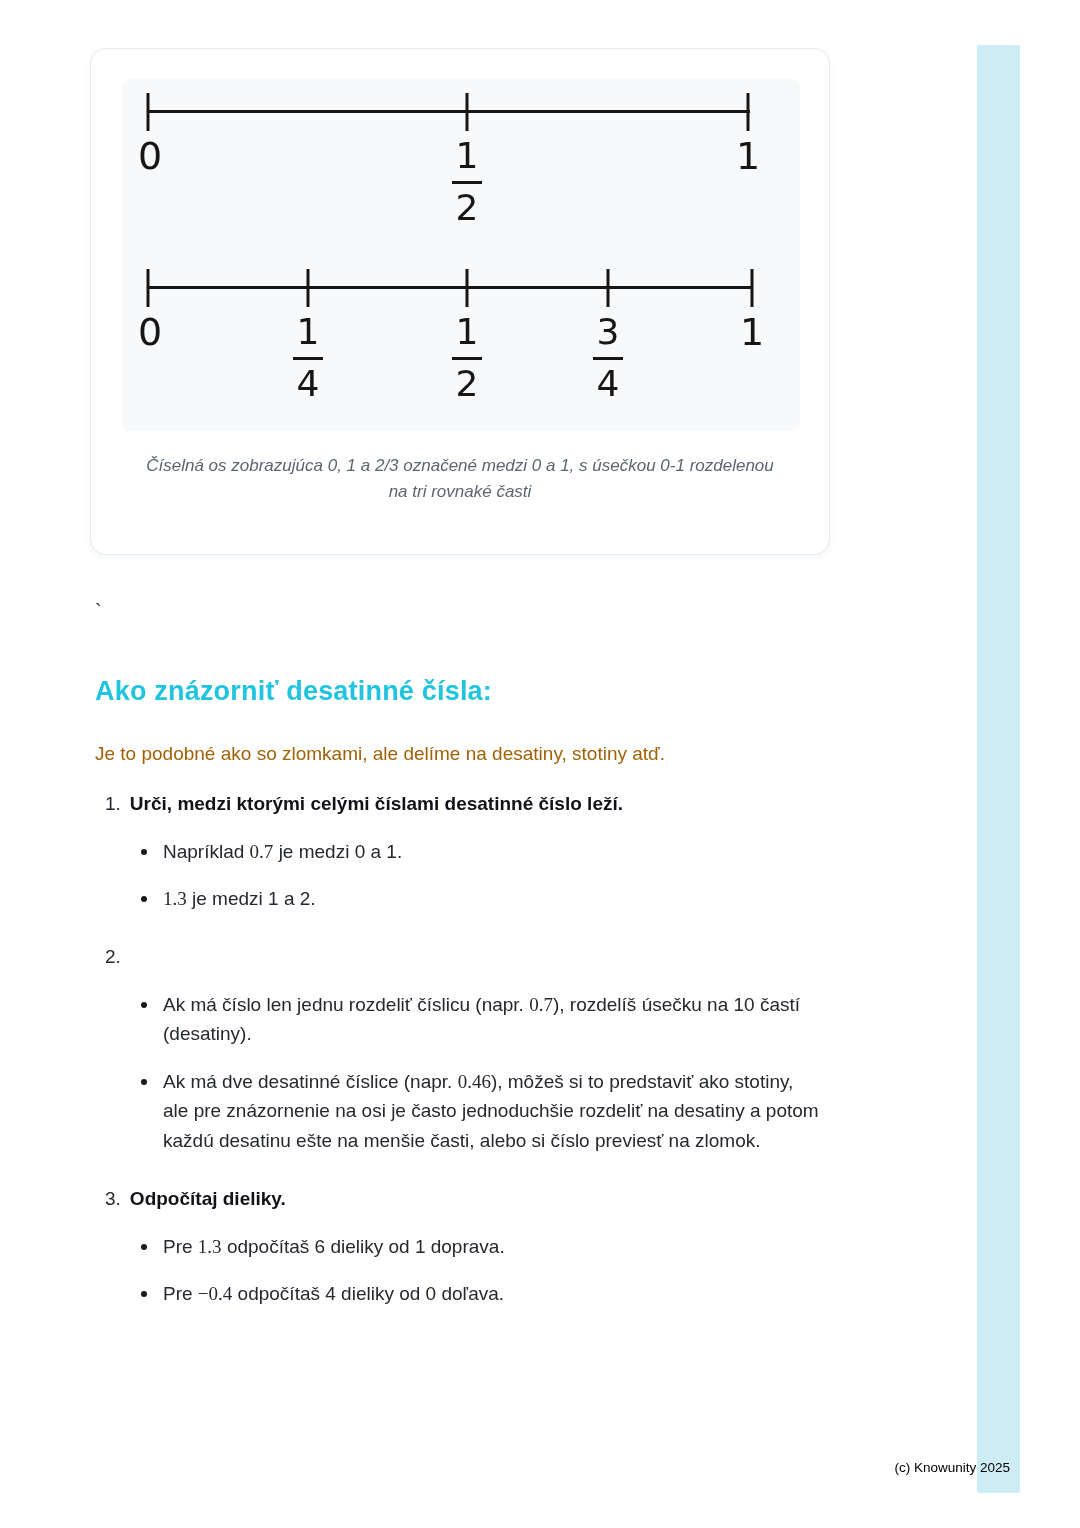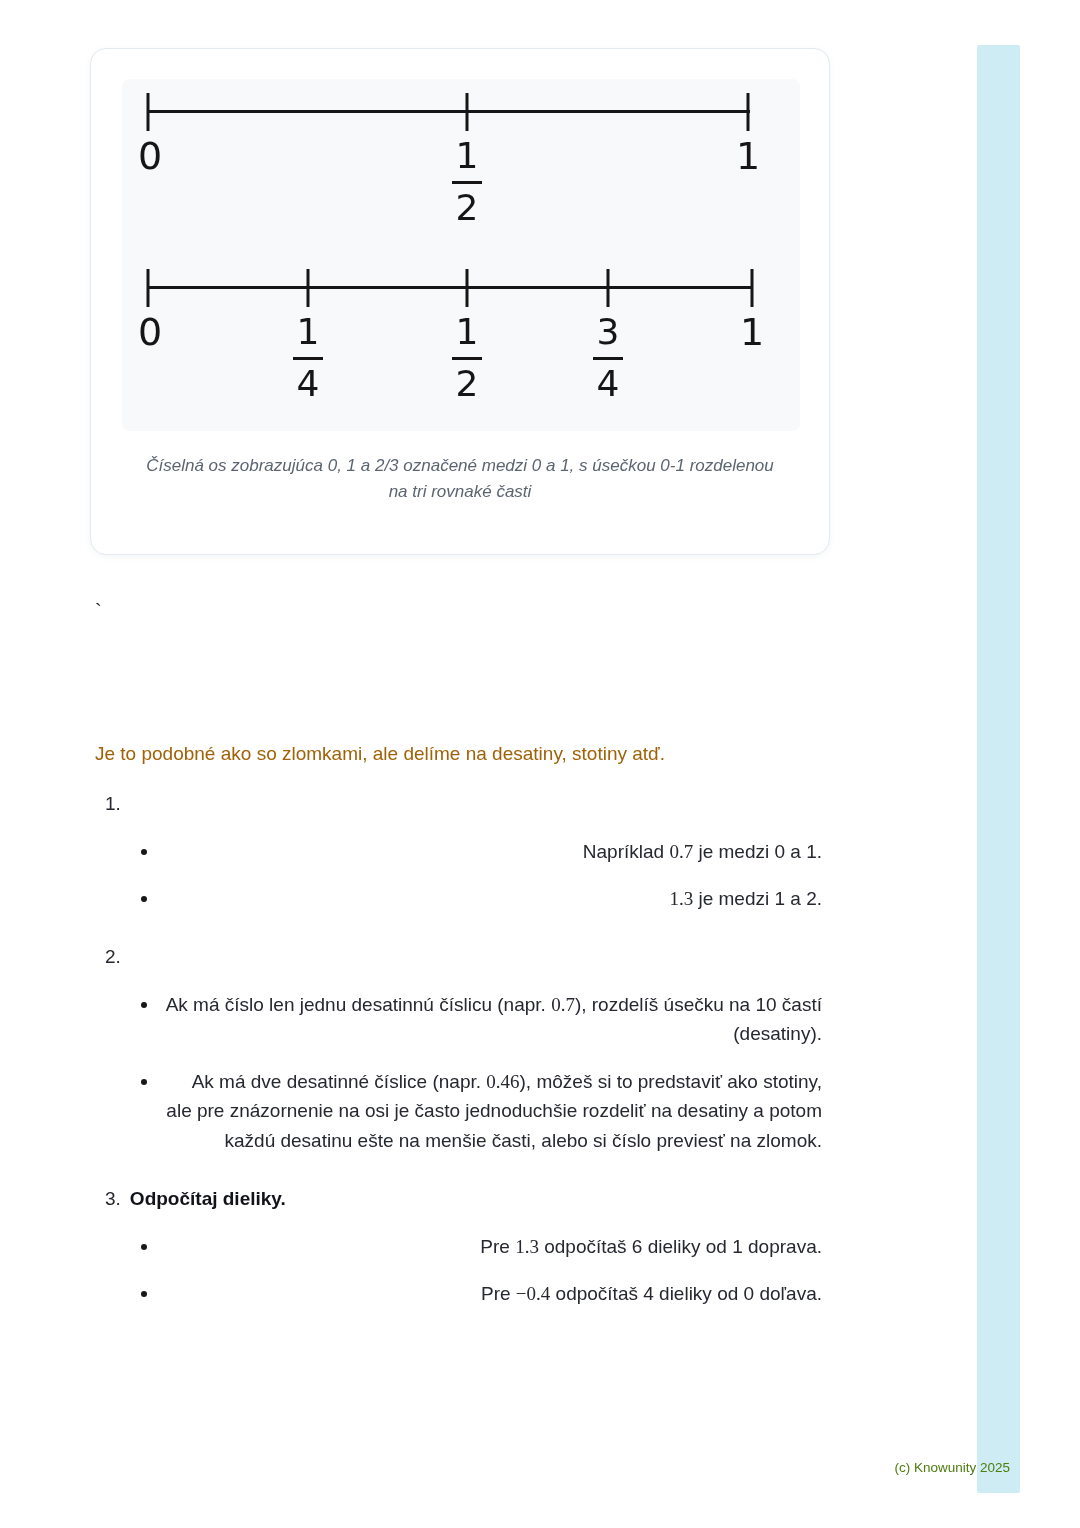--- a/index.html
+++ b/index.html
@@ -53,34 +53,34 @@
   .intro {
     position:absolute; left:95px; top:740px; width:740px;
     font-size:19px; line-height:1.5; color:#a16207;
   }
 
   .steps { position:absolute; left:95px; top:790px; width:745px; }
   .step { margin-bottom:30px; }
   .step-head { display:flex; gap:9px; padding-left:10px; font-size:19px; line-height:1.45; }
   .step-num { color:#26282f; flex:0 0 auto; }
   .step-title { font-weight:700; color:#121319; }
-  .bullets { list-style:none; margin:19px 0 0 45px; width:682px;text-align:right; }
+  .bullets { list-style:none; margin:19px 0 0 45px; width:682px; }
   .bullets li {
     position:relative; padding-left:23px; margin-bottom:18px;
     font-size:19px; line-height:1.55; color:#26282f;
   }
   .bullets li::before {
     content:""; position:absolute; left:1px; top:12px;
     width:6px; height:6px; border-radius:50%; background:#17181c;
   }
   .math { font-family:"Liberation Serif","DejaVu Serif",serif; font-size:19px; }
 
   .footer {
     position:absolute; top:1460px; right:70px; z-index:2;
-    font-size:13.5px; color:#4d7c0f;
+    font-size:13.5px; color:#000000;
   }
 </style>
 </head>
 <body>
 
 <div class="page">
 
   <div class="scroll-track"></div>
 
   <div class="card">
@@ -125,41 +125,43 @@
         </div>
         <div class="lbl int" style="left:630px;">1</div>
       </div>
 
     </div>
     <div class="caption">Číselná os zobrazujúca 0, 1 a 2/3 označené medzi 0 a 1, s úsečkou 0-1 rozdelenou na tri rovnaké časti</div>
   </div>
 
   <div class="stray">`</div>
 
+  <h2 class="heading">Ako znázorniť desatinné čísla:</h2>
 
   <p class="intro">Je to podobné ako so zlomkami, ale delíme na desatiny, stotiny atď.</p>
 
   <div class="steps">
 
     <div class="step">
       <div class="step-head">
         <span class="step-num">1.</span>
+        <span class="step-title">Urči, medzi ktorými celými číslami desatinné číslo leží.</span>
       </div>
       <ul class="bullets">
         <li><span>Napríklad </span><span class="math">0.7</span><span> je medzi 0 a 1.</span></li>
         <li><span></span><span class="math">1.3</span><span> je medzi 1 a 2.</span></li>
       </ul>
     </div>
 
     <div class="step">
       <div class="step-head">
         <span class="step-num">2.</span>
       </div>
       <ul class="bullets">
-        <li><span>Ak má číslo len jednu desatinnú číslicu (napr. </span><span class="math">0.7</span><span>), rozdelíš úsečku na 10 častí (desatiny).</span></li>
+        <li><span>Ak má číslo len jednu rozdeliť číslicu (napr. </span><span class="math">0.7</span><span>), rozdelíš úsečku na 10 častí (desatiny).</span></li>
         <li><span>Ak má dve desatinné číslice (napr. </span><span class="math">0.46</span><span>), môžeš si to predstaviť ako stotiny, ale pre znázornenie na osi je často jednoduchšie rozdeliť na desatiny a potom každú desatinu ešte na menšie časti, alebo si číslo previesť na zlomok.</span></li>
       </ul>
     </div>
 
     <div class="step">
       <div class="step-head">
         <span class="step-num">3.</span>
         <span class="step-title">Odpočítaj dieliky.</span>
       </div>
       <ul class="bullets">

